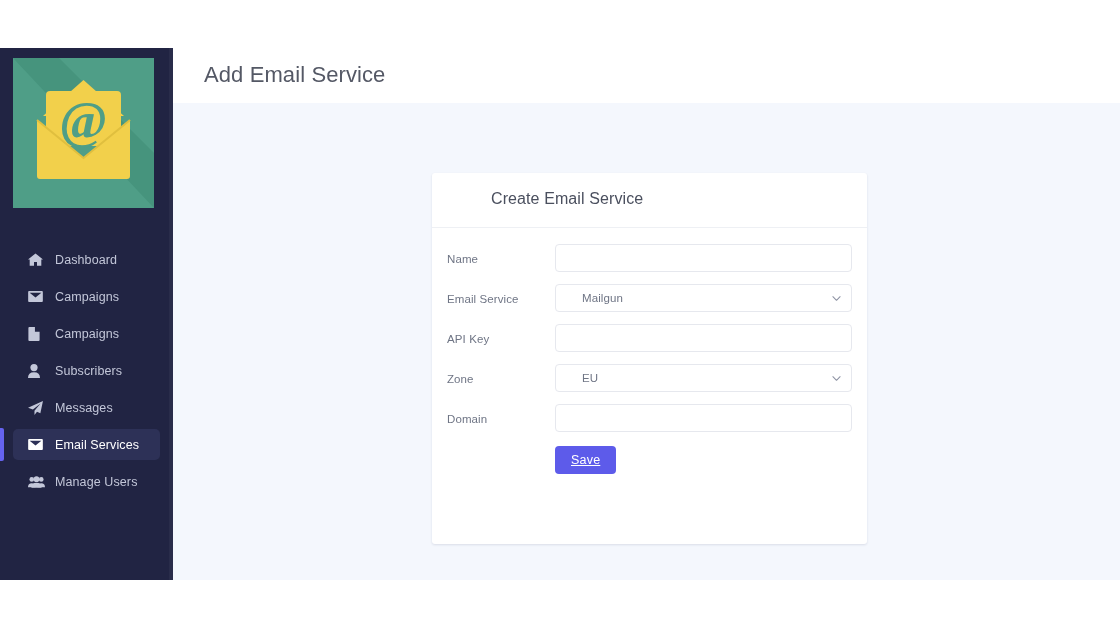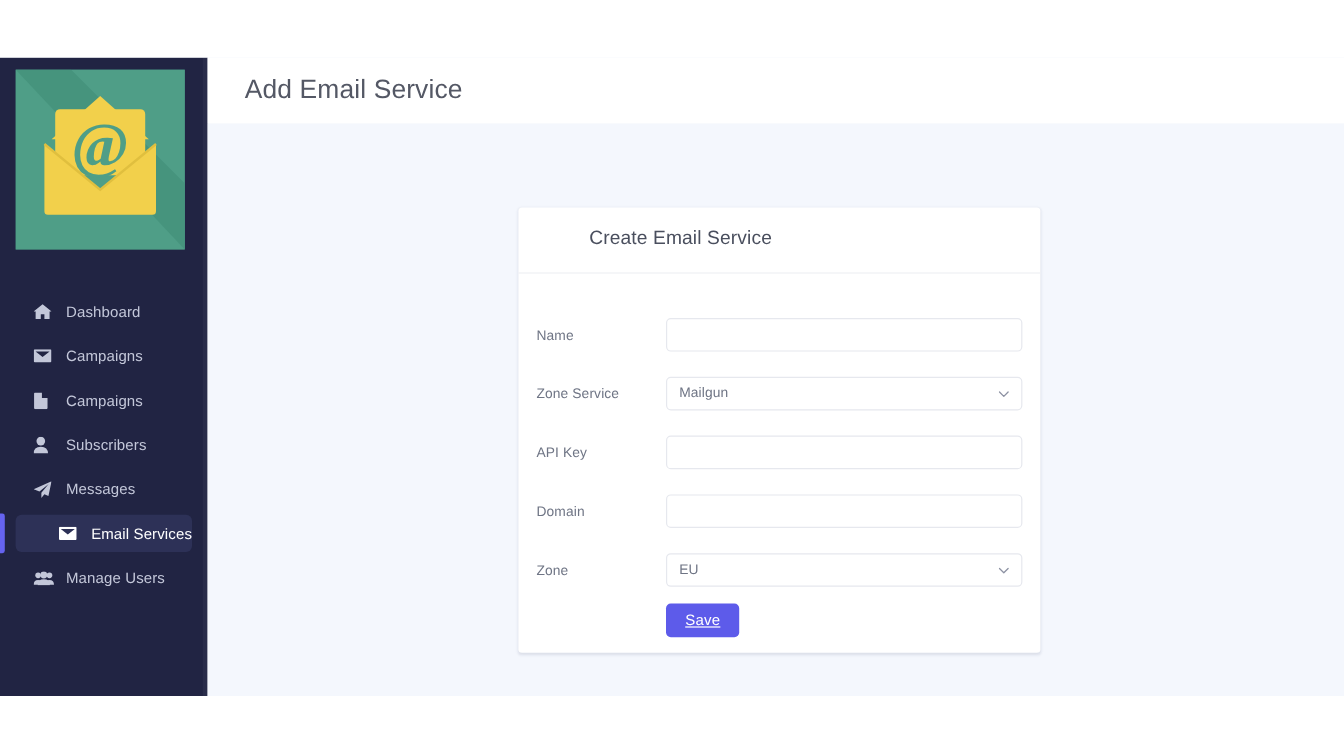--- a/index.html
+++ b/index.html
@@ -69,21 +69,20 @@
     padding-left: 15px;
     border-radius: 5px;
     color: #c3c7d9;
     font-size: 12.5px;
     letter-spacing: 0.1px;
     cursor: pointer;
   }
   .nav-item.active {
     background: #2d3157;
     color: #ffffff;
-    justify-content: flex-end;
   }
   .nav-item.active::before {
     content: "";
     position: absolute;
     left: -13px;
     top: -1px;
     width: 4px;
     height: 33px;
     background: #6563ef;
     border-radius: 0 2px 2px 0;
@@ -160,21 +159,20 @@
   }
 
   #card-body {
     padding: 16px 15px 0 15px;
   }
 
   .form-row {
     display: flex;
     align-items: flex-start;
     margin-bottom: 12px;
-    margin-top: 21px;
   }
   .form-label {
     width: 108px;
     flex: 0 0 108px;
     font-size: 11.5px;
     color: #6f7585;
     padding-top: 9px;
     letter-spacing: 0.1px;
   }
   .form-control-wrap {
@@ -184,21 +182,21 @@
   .form-control {
     display: block;
     width: 297px;
     height: 28px;
     border: 1px solid #e6e8ee;
     border-radius: 4px;
     background: #ffffff;
     font-family: "Liberation Sans", sans-serif;
     font-size: 11.5px;
     color: #6f7585;
-    padding: 0 10px;
+    padding: 0 26px;
     outline: none;
     letter-spacing: 0.1px;
   }
   select.form-control {
     -webkit-appearance: none;
     appearance: none;
     padding-right: 26px;
     cursor: pointer;
   }
   .select-caret {
@@ -344,62 +342,62 @@
       <div id="card-body">
 
         <div class="form-row">
           <div class="form-label">Name</div>
           <div class="form-control-wrap">
             <input class="form-control" type="text" value="" style="">
           </div>
         </div>
 
         <div class="form-row">
-          <div class="form-label">Zone Service</div>
+          <div class="form-label">Email Service</div>
           <div class="form-control-wrap">
             <select class="form-control">
               <option>Mailgun</option>
             </select>
             <span class="select-caret">
               <svg width="9" height="9" viewBox="0 0 10 10">
                   <path d="M1 3 L5 7 L9 3" fill="none" stroke="currentColor" stroke-width="1.2" stroke-linecap="round" stroke-linejoin="round"></path>
                 </svg>
             </span>
           </div>
         </div>
 
         <div class="form-row">
           <div class="form-label">API Key</div>
           <div class="form-control-wrap">
             <input class="form-control" type="text" value="" style="">
           </div>
         </div>
 
-
-        <div class="form-row">
-          <div class="form-label">Domain</div>
-          <div class="form-control-wrap">
-            <input class="form-control" type="text" value="" style="">
-          </div>
-        </div>
 
         <div class="form-row">
           <div class="form-label">Zone</div>
           <div class="form-control-wrap">
             <select class="form-control">
               <option>EU</option>
             </select>
             <span class="select-caret">
               <svg width="9" height="9" viewBox="0 0 10 10">
                   <path d="M1 3 L5 7 L9 3" fill="none" stroke="currentColor" stroke-width="1.2" stroke-linecap="round" stroke-linejoin="round"></path>
                 </svg>
             </span>
           </div>
         </div>
 
+        <div class="form-row">
+          <div class="form-label">Domain</div>
+          <div class="form-control-wrap">
+            <input class="form-control" type="text" value="" style="">
+          </div>
+        </div>
+
         <div class="form-actions">
           <div class="actions-spacer"></div>
           <button id="save-button">Save</button>
         </div>
 
       </div>
     </section>
 
   </main>
 </div>

